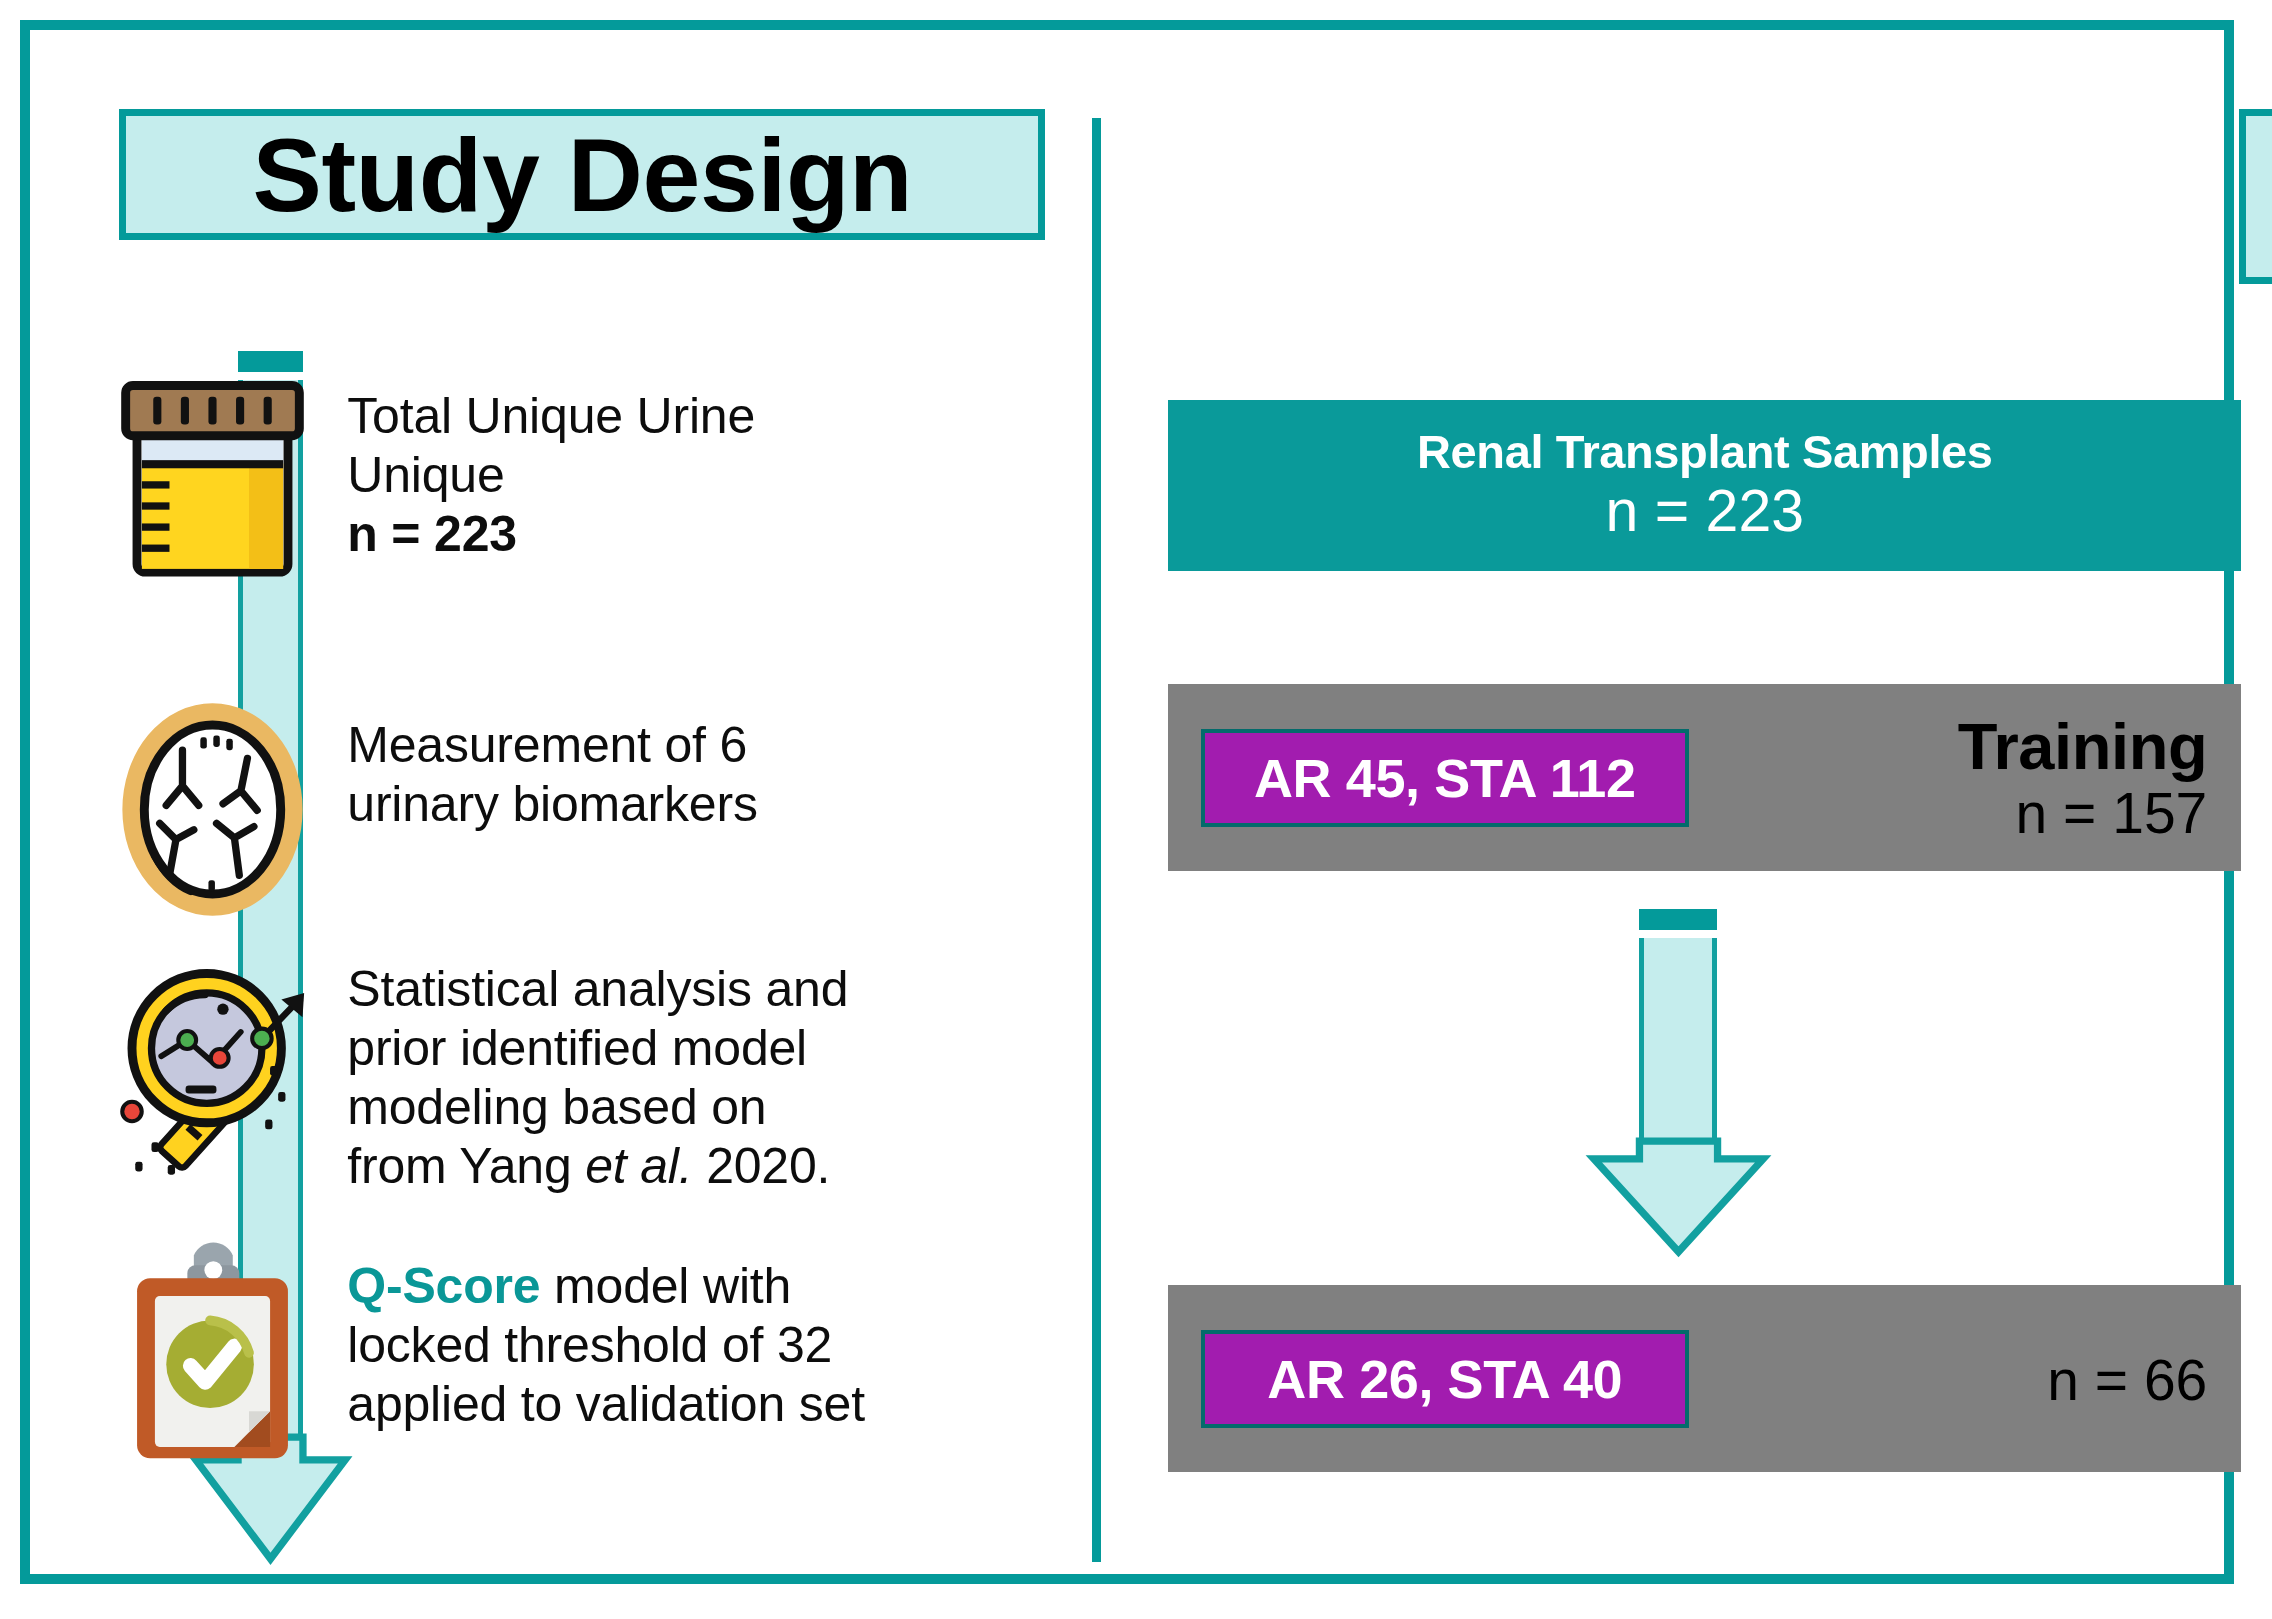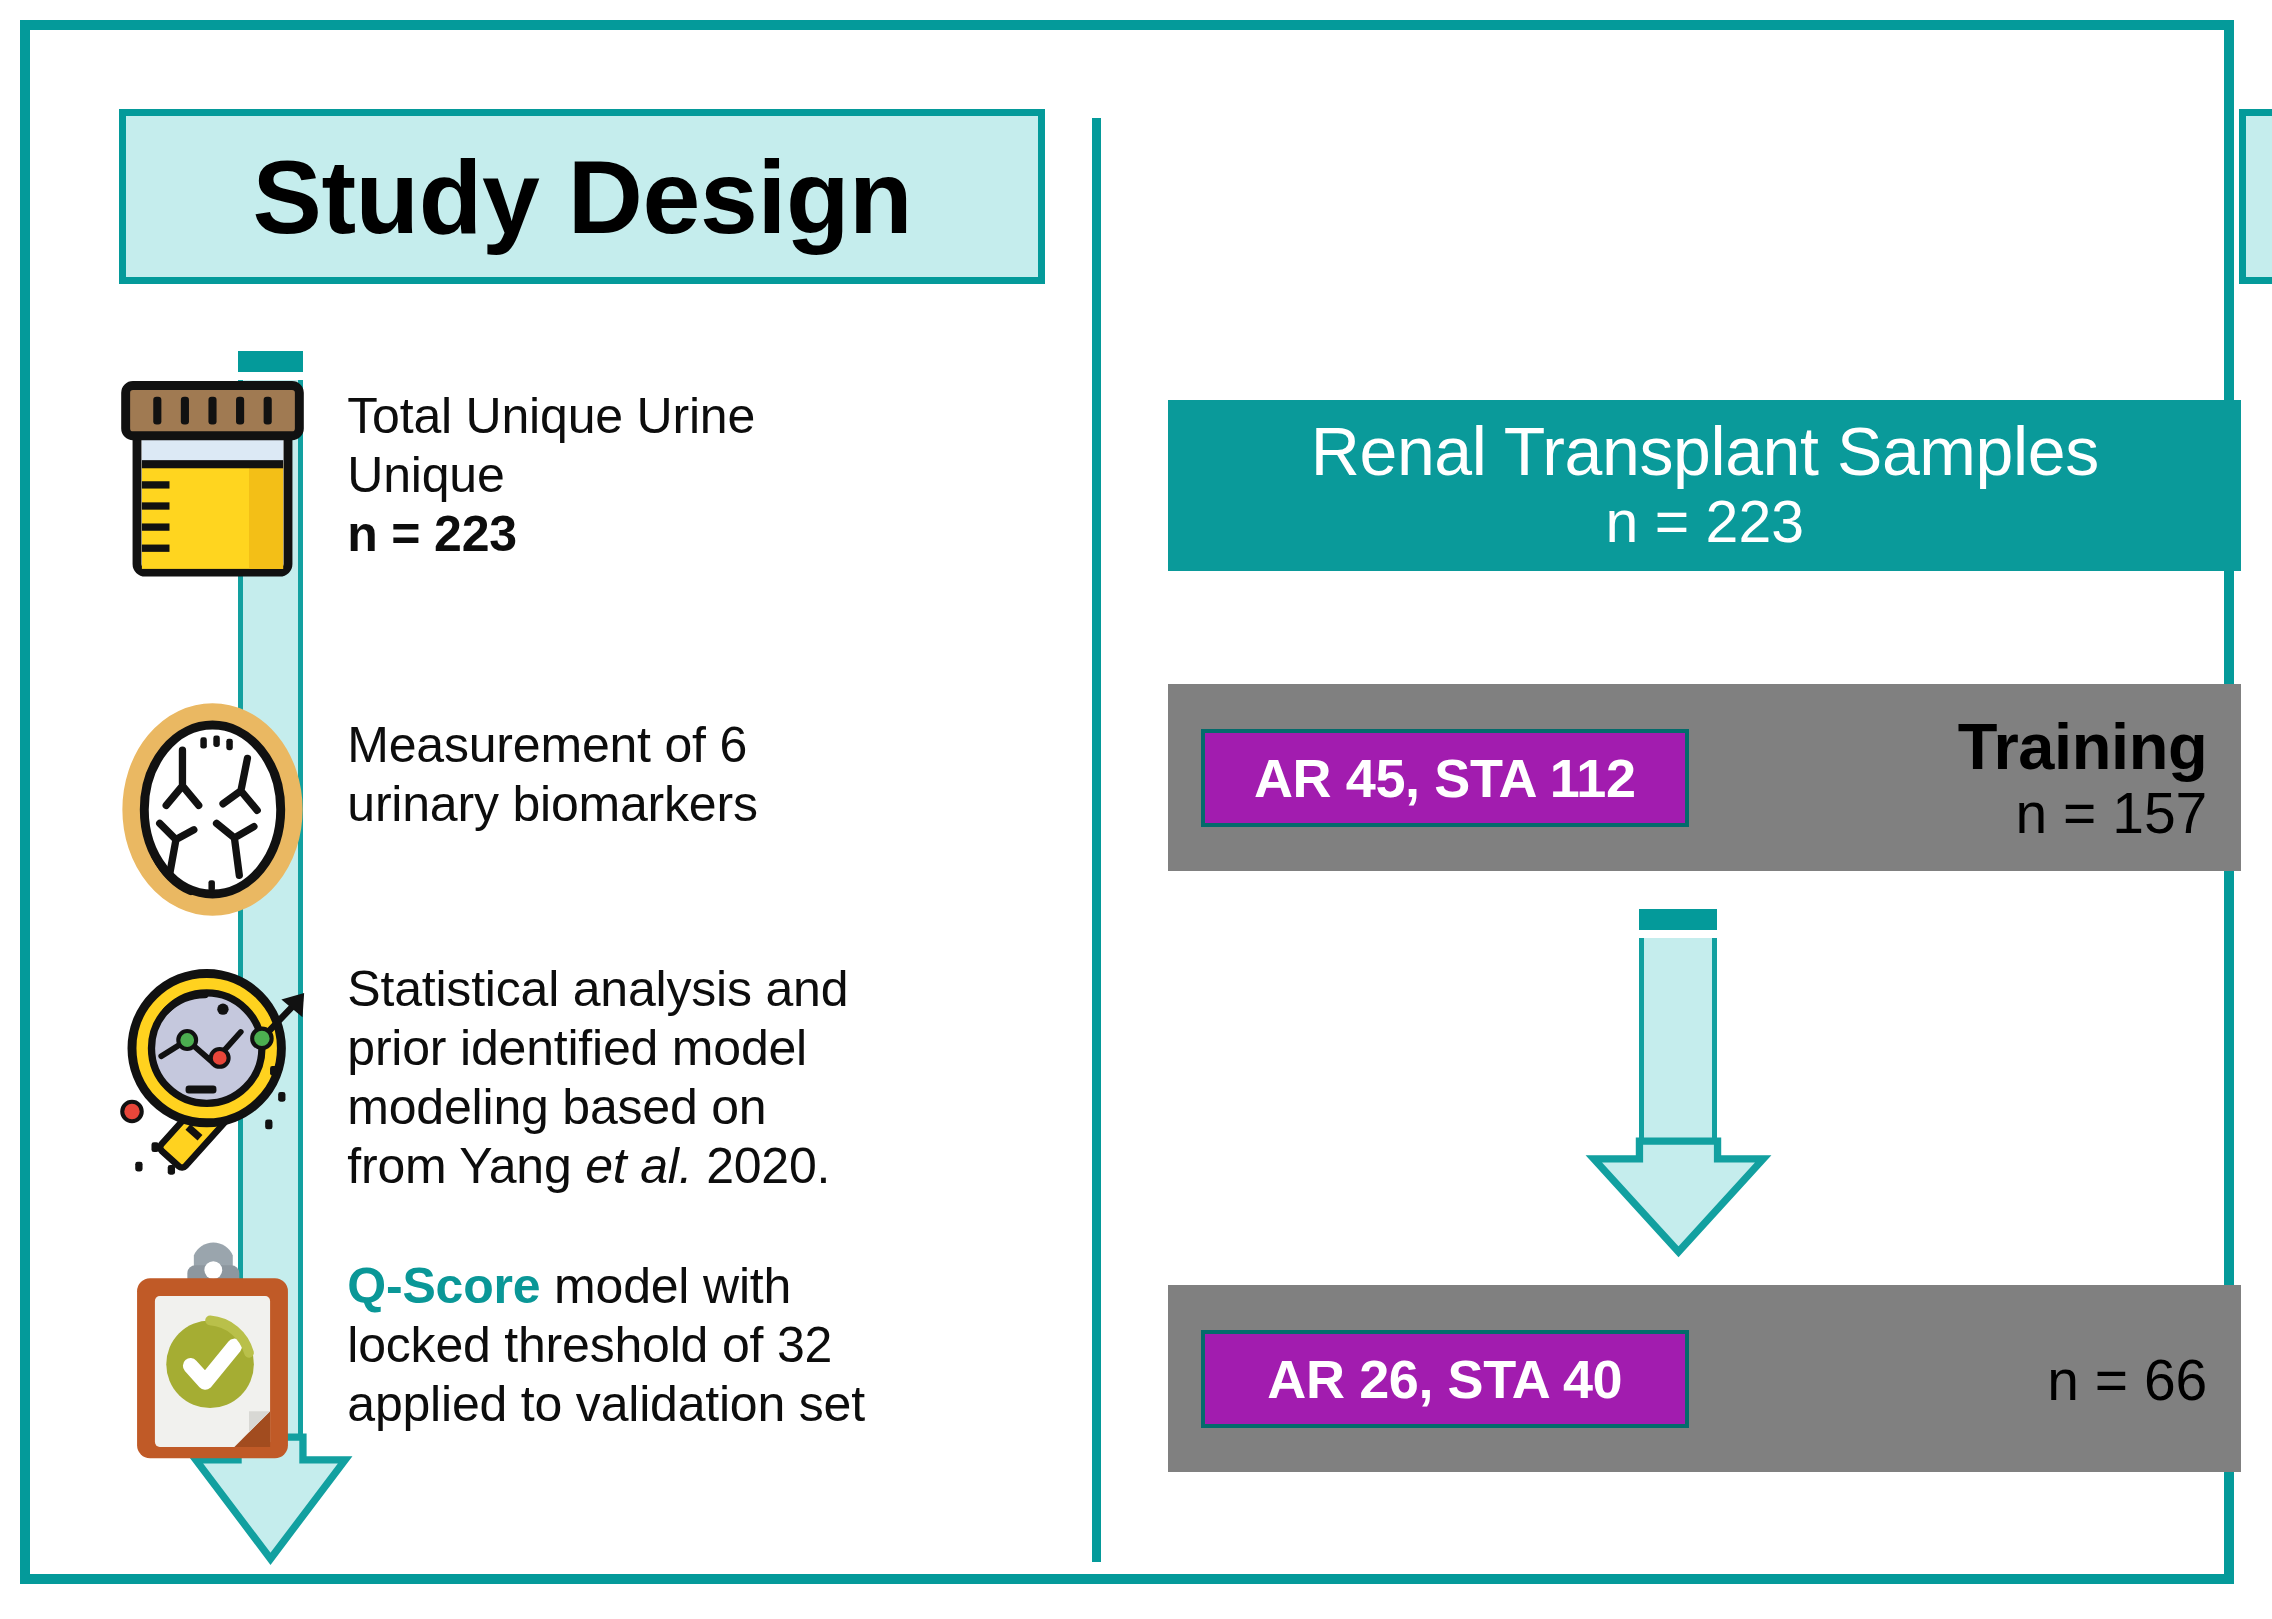--- a/index.html
+++ b/index.html
@@ -35,21 +35,21 @@
     position:absolute;
     background:#c5eded;
     border:7.3px solid #049a9a;
     box-sizing:border-box;
     display:flex;align-items:center;justify-content:center;
   }
   .panel-header span{
     font-weight:bold;color:#000000;letter-spacing:-0.4px;
     line-height:1;
   }
-  #study-design-header{left:89px;top:79px;width:926px;height:175px;}
+  #study-design-header{left:89px;top:79px;width:926px;height:131px;}
   #study-design-header span{font-size:104px;}
   #patient-cohorts-header{left:1138px;top:79px;width:1073px;height:175px;}
 
   
   #flow-arrow-left{
     position:absolute;left:208px;top:321px;width:65px;height:1215px;
   }
   #flow-arrow-left .cap{
     position:absolute;left:0;top:0;width:65px;height:21px;
     background:#049a9a;
@@ -86,21 +86,21 @@
   #step-3{top:922px;}
   #step-4{top:1219px;}
 
   
   #renal-samples-box{
     position:absolute;left:67px;top:370px;width:1073px;height:171px;
     background:#0a9a9a;box-sizing:border-box;
     display:flex;flex-direction:column;align-items:center;justify-content:center;
     color:#ffffff;
   }
-  #renal-samples-box .title{font-size:68px;font-weight:normal;line-height:1.02;letter-spacing:-0.4px;}
+  #renal-samples-box .title{font-size:47px;font-weight:bold;line-height:1.02;letter-spacing:-0.4px;}
   #renal-samples-box .count{font-size:59px;font-weight:normal;line-height:1.1;margin-top:3.3px;}
 
   .cohort-box{
     position:absolute;left:67px;width:1073px;height:187px;
     background:#808080;box-sizing:border-box;
     display:flex;align-items:center;
   }
   #training-box{top:654px;}
   #validation-box{top:1255px;}
 

